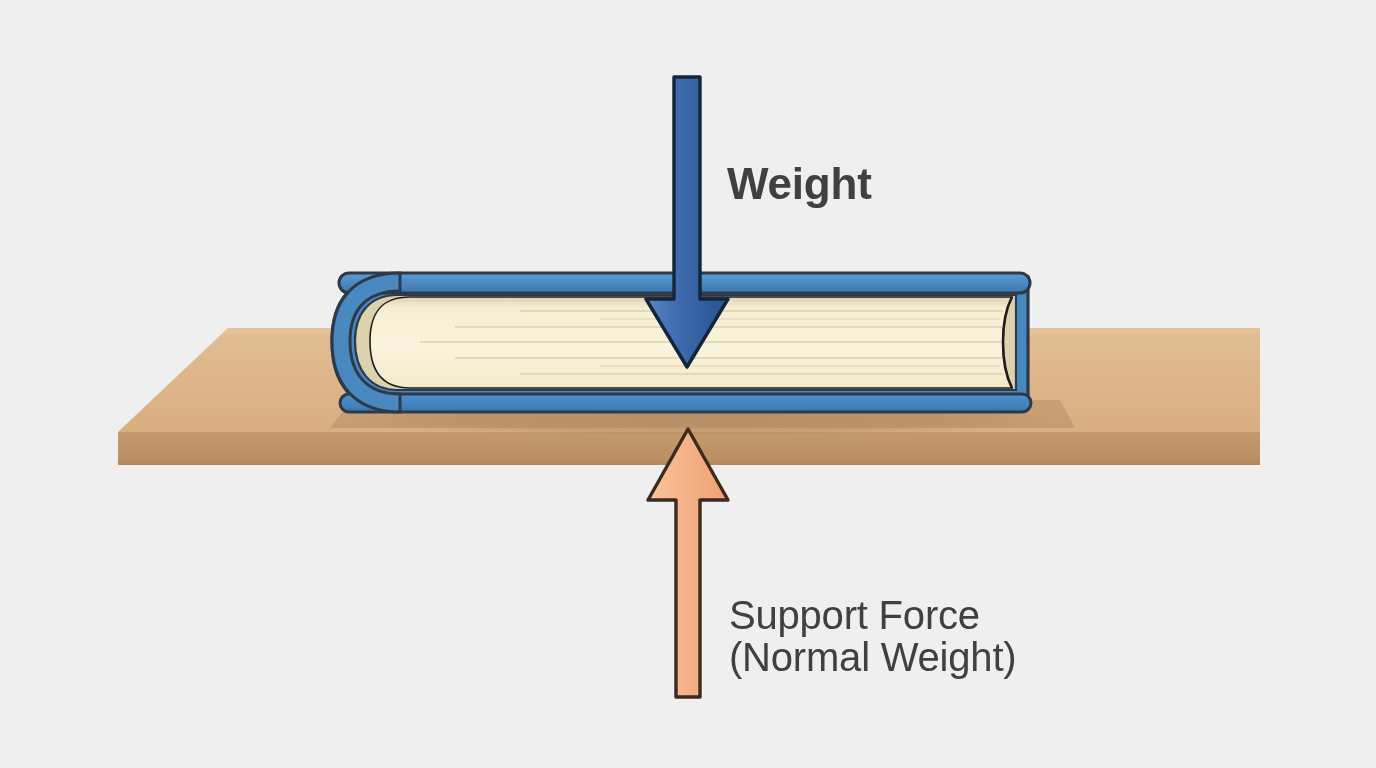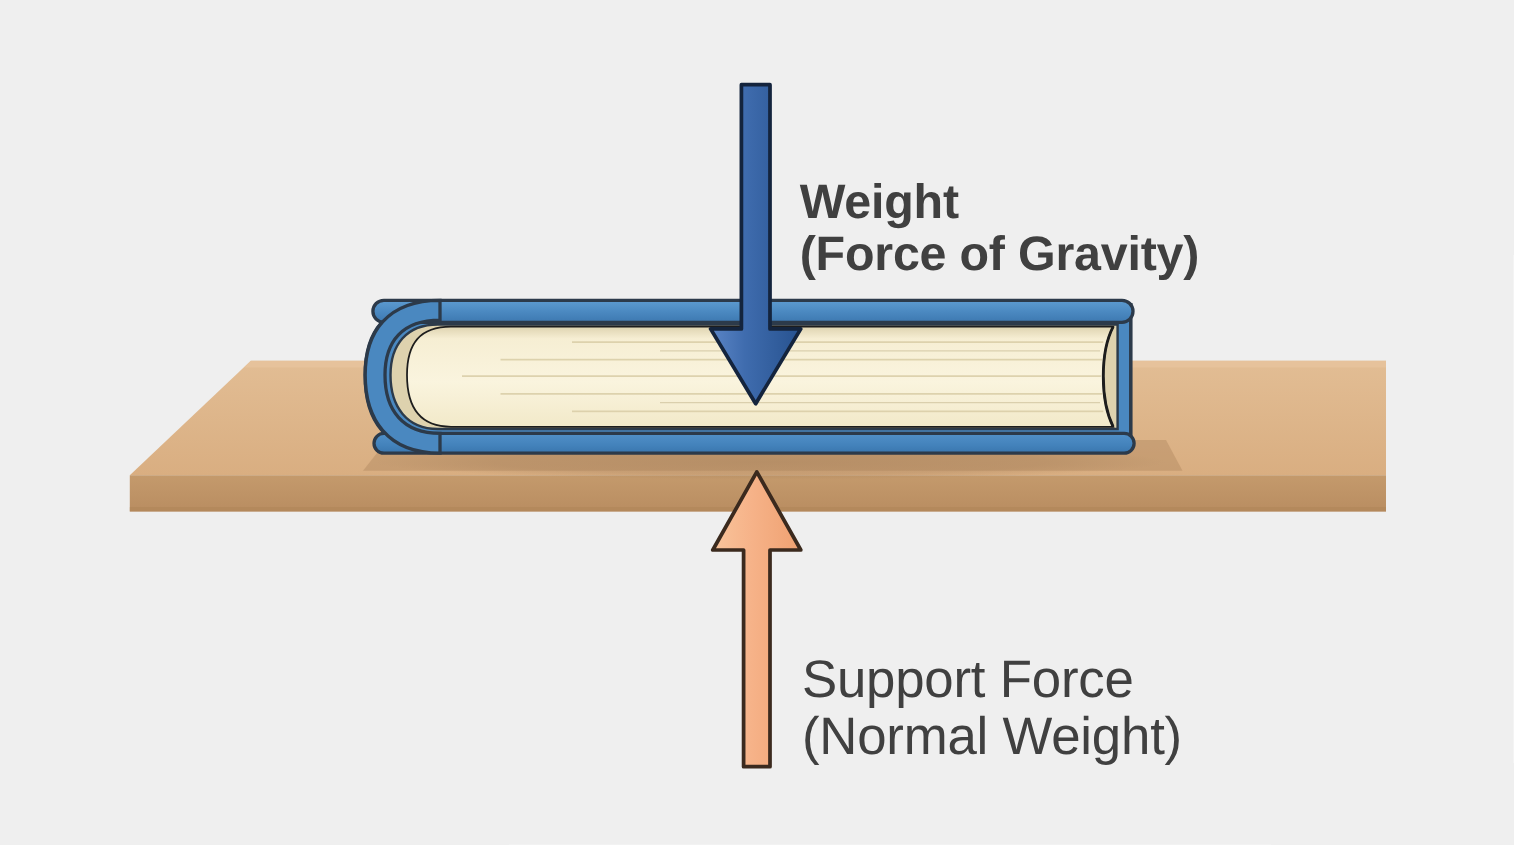--- a/index.html
+++ b/index.html
@@ -34,21 +34,21 @@
   }
   #weight-label {
     left: 727px;
     top: 129px;
     font-size: 44px;
     font-weight: 700;
   }
   #support-label {
     left: 729px;
     top: 562px;
-    font-size: 48px;
+    font-size: 40px;
     font-weight: 400;
   }
   .label .line2 {
     display: block;
   }
 </style>
 </head>
 <body>
 
 <div id="stage">
@@ -190,21 +190,20 @@
                L 728 500
                L 688 429
                L 648 500
                L 676 500
                Z" fill="url(#gradOrange)" stroke="#3b2a1e" stroke-width="3.4" stroke-linejoin="round"></path>
     </g>
   </svg>
 
   <div class="label" id="weight-label">
     <span>Weight</span>
-    <span class="line2">(Force of Gravity)</span>
   </div>
 
   <div class="label" id="support-label">
     <span>Support Force</span>
     <span class="line2">(Normal Weight)</span>
   </div>
 
 </div>
 
 </body></html>

